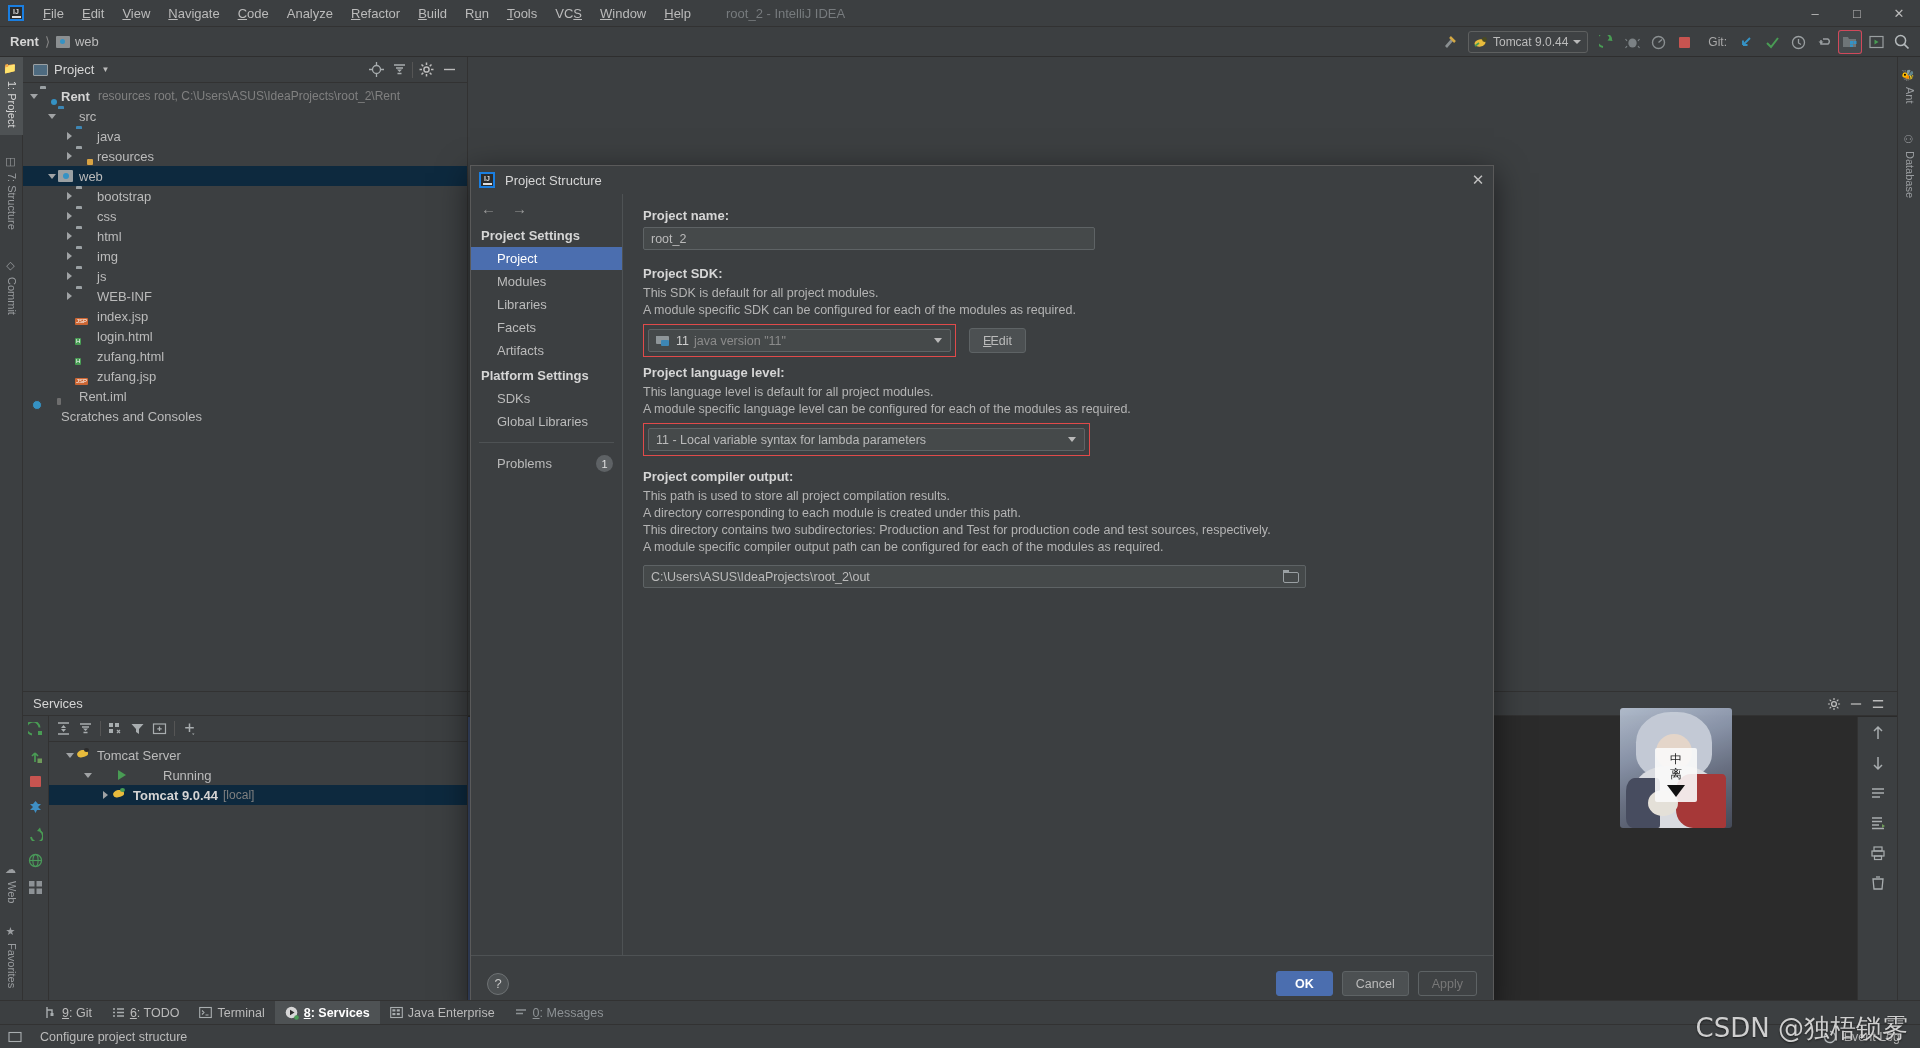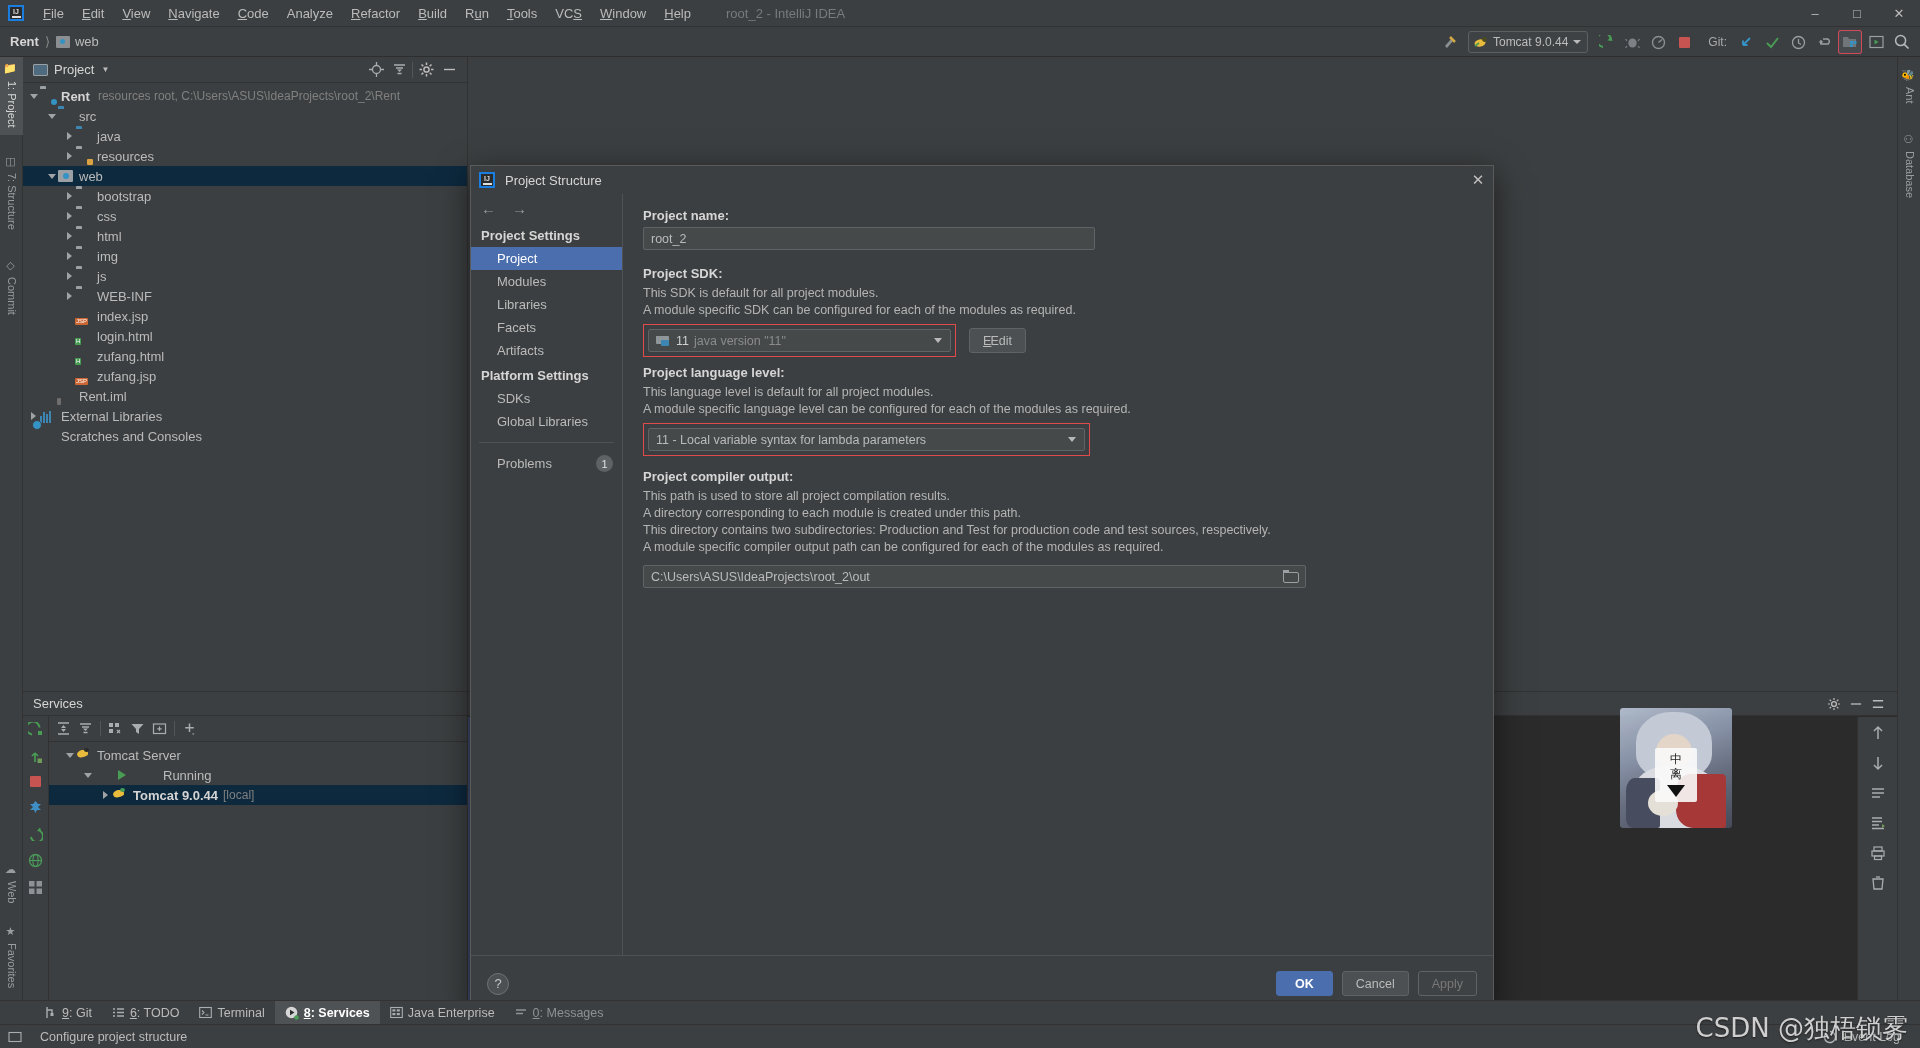--- a/index.html
+++ b/index.html
@@ -574,34 +574,20 @@
       <div class="trow" style="padding-left:53px;">
         <span class="ic"><span class="file-ic"></span><span class="file-tag jsp">JSP</span></span>
         <span class="lbl">zufang.jsp</span>
       </div>
 
       <div class="trow" style="padding-left:35px;">
         <span class="ic"><span class="file-ic"></span><span class="file-tag iml">&nbsp;</span></span>
         <span class="lbl">Rent.iml</span>
       </div>
 
-      <div class="trow" style="padding-left:4px;">
-        <span class="tw">
-            <span class="arrow-r"></span>
-          </span>
-        <span class="ic">
-          <span class="extlib">
-              <i style="height:7px"></i>
-              <i style="height:11px"></i>
-              <i style="height:9px"></i>
-              <i style="height:12px"></i>
-            </span>
-        </span>
-        <span class="lbl">External Libraries</span>
-      </div>
 
       <div class="trow" style="padding-left:17px;">
         <span class="ic"><span class="scr-ic"></span></span>
         <span class="lbl">Scratches and Consoles</span>
       </div>
     </div>
   </div>
 
   <div class="svcwin">
     <div class="svc-head">

